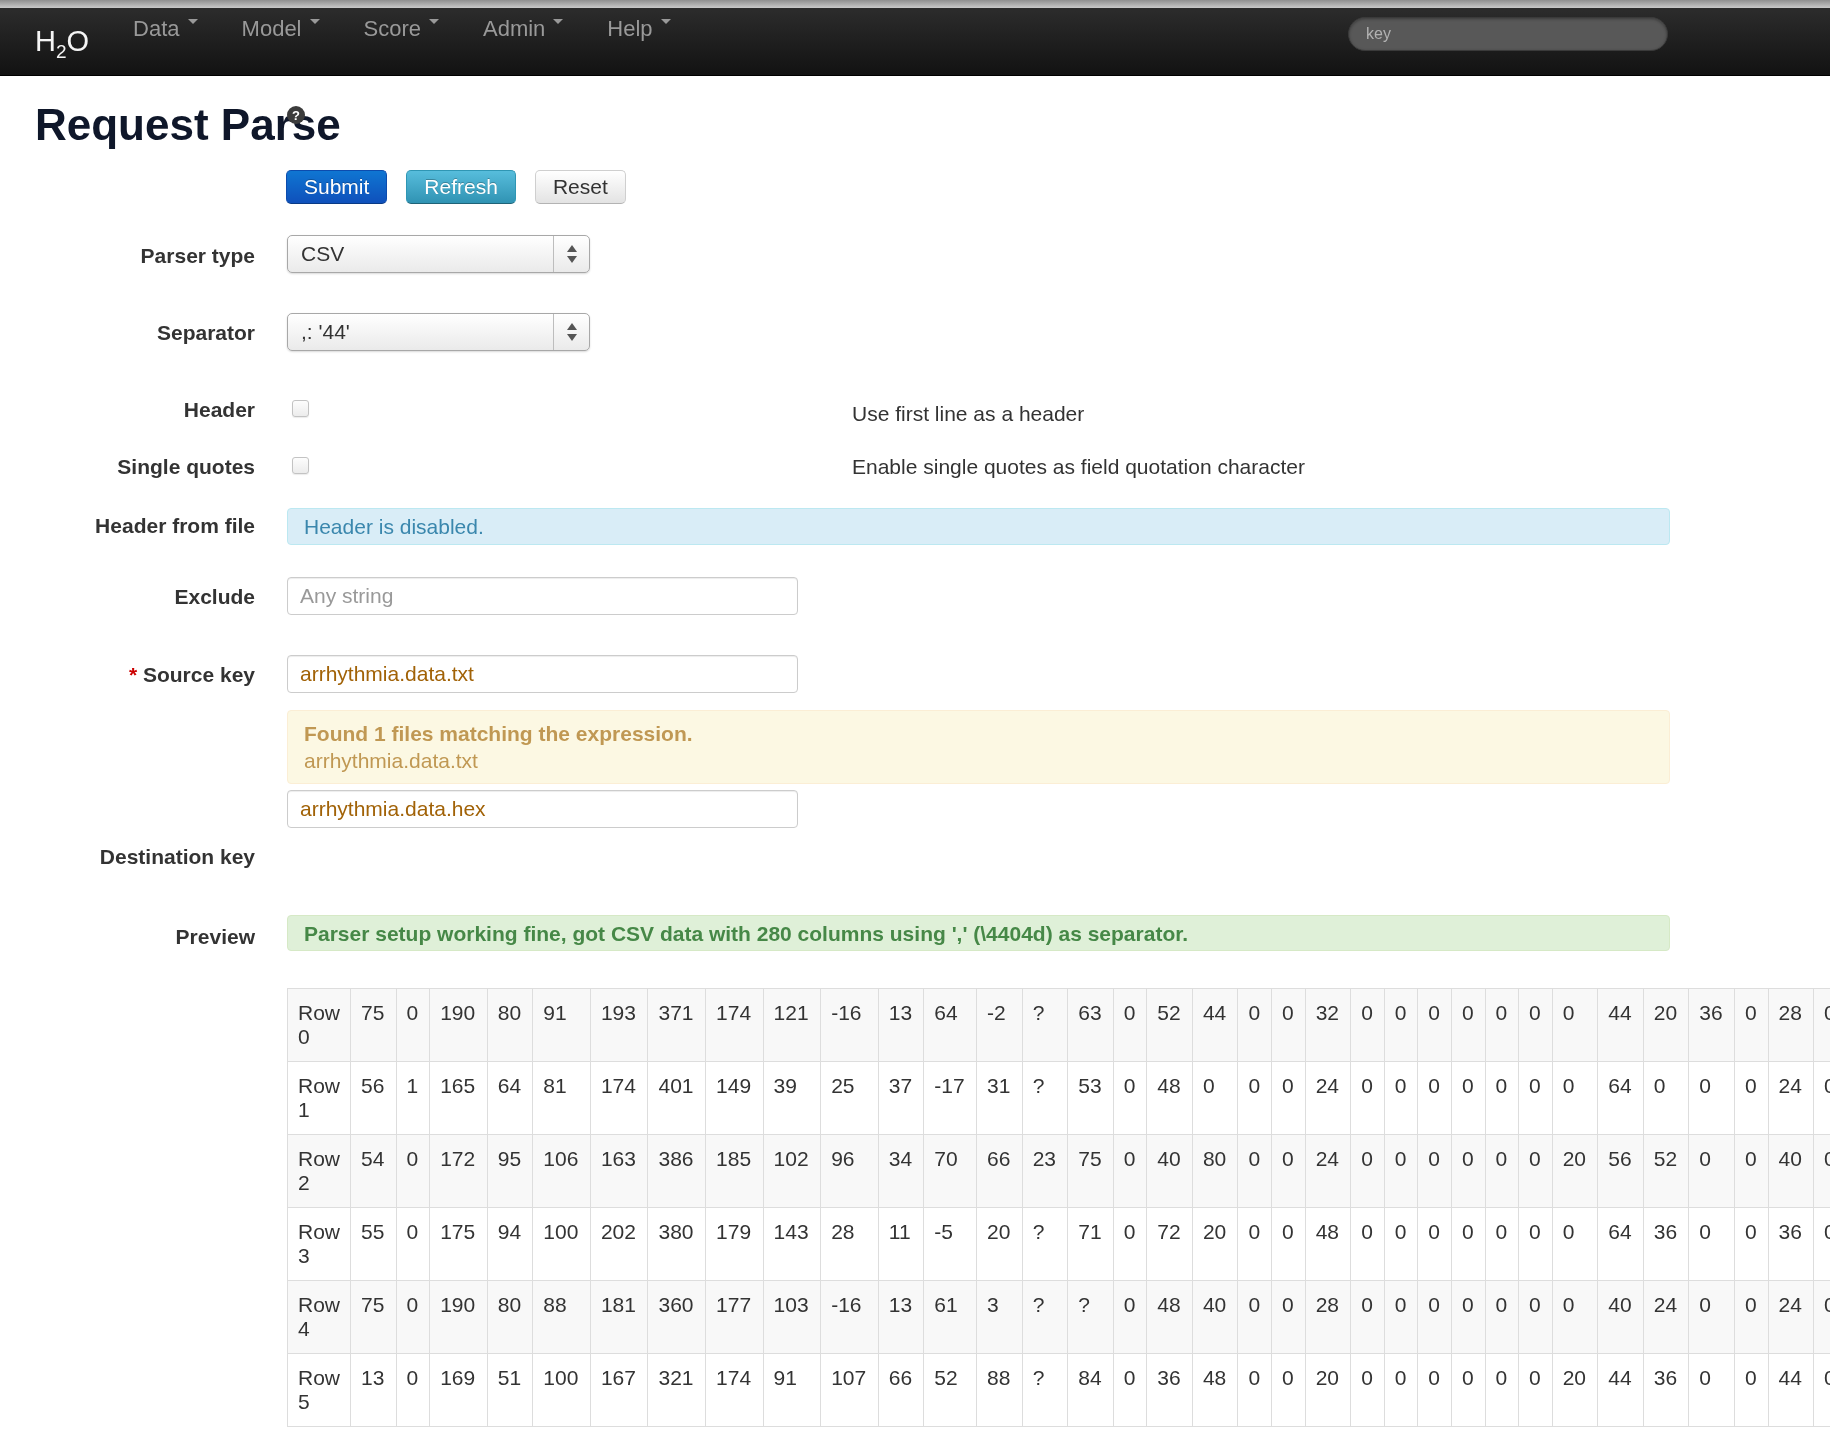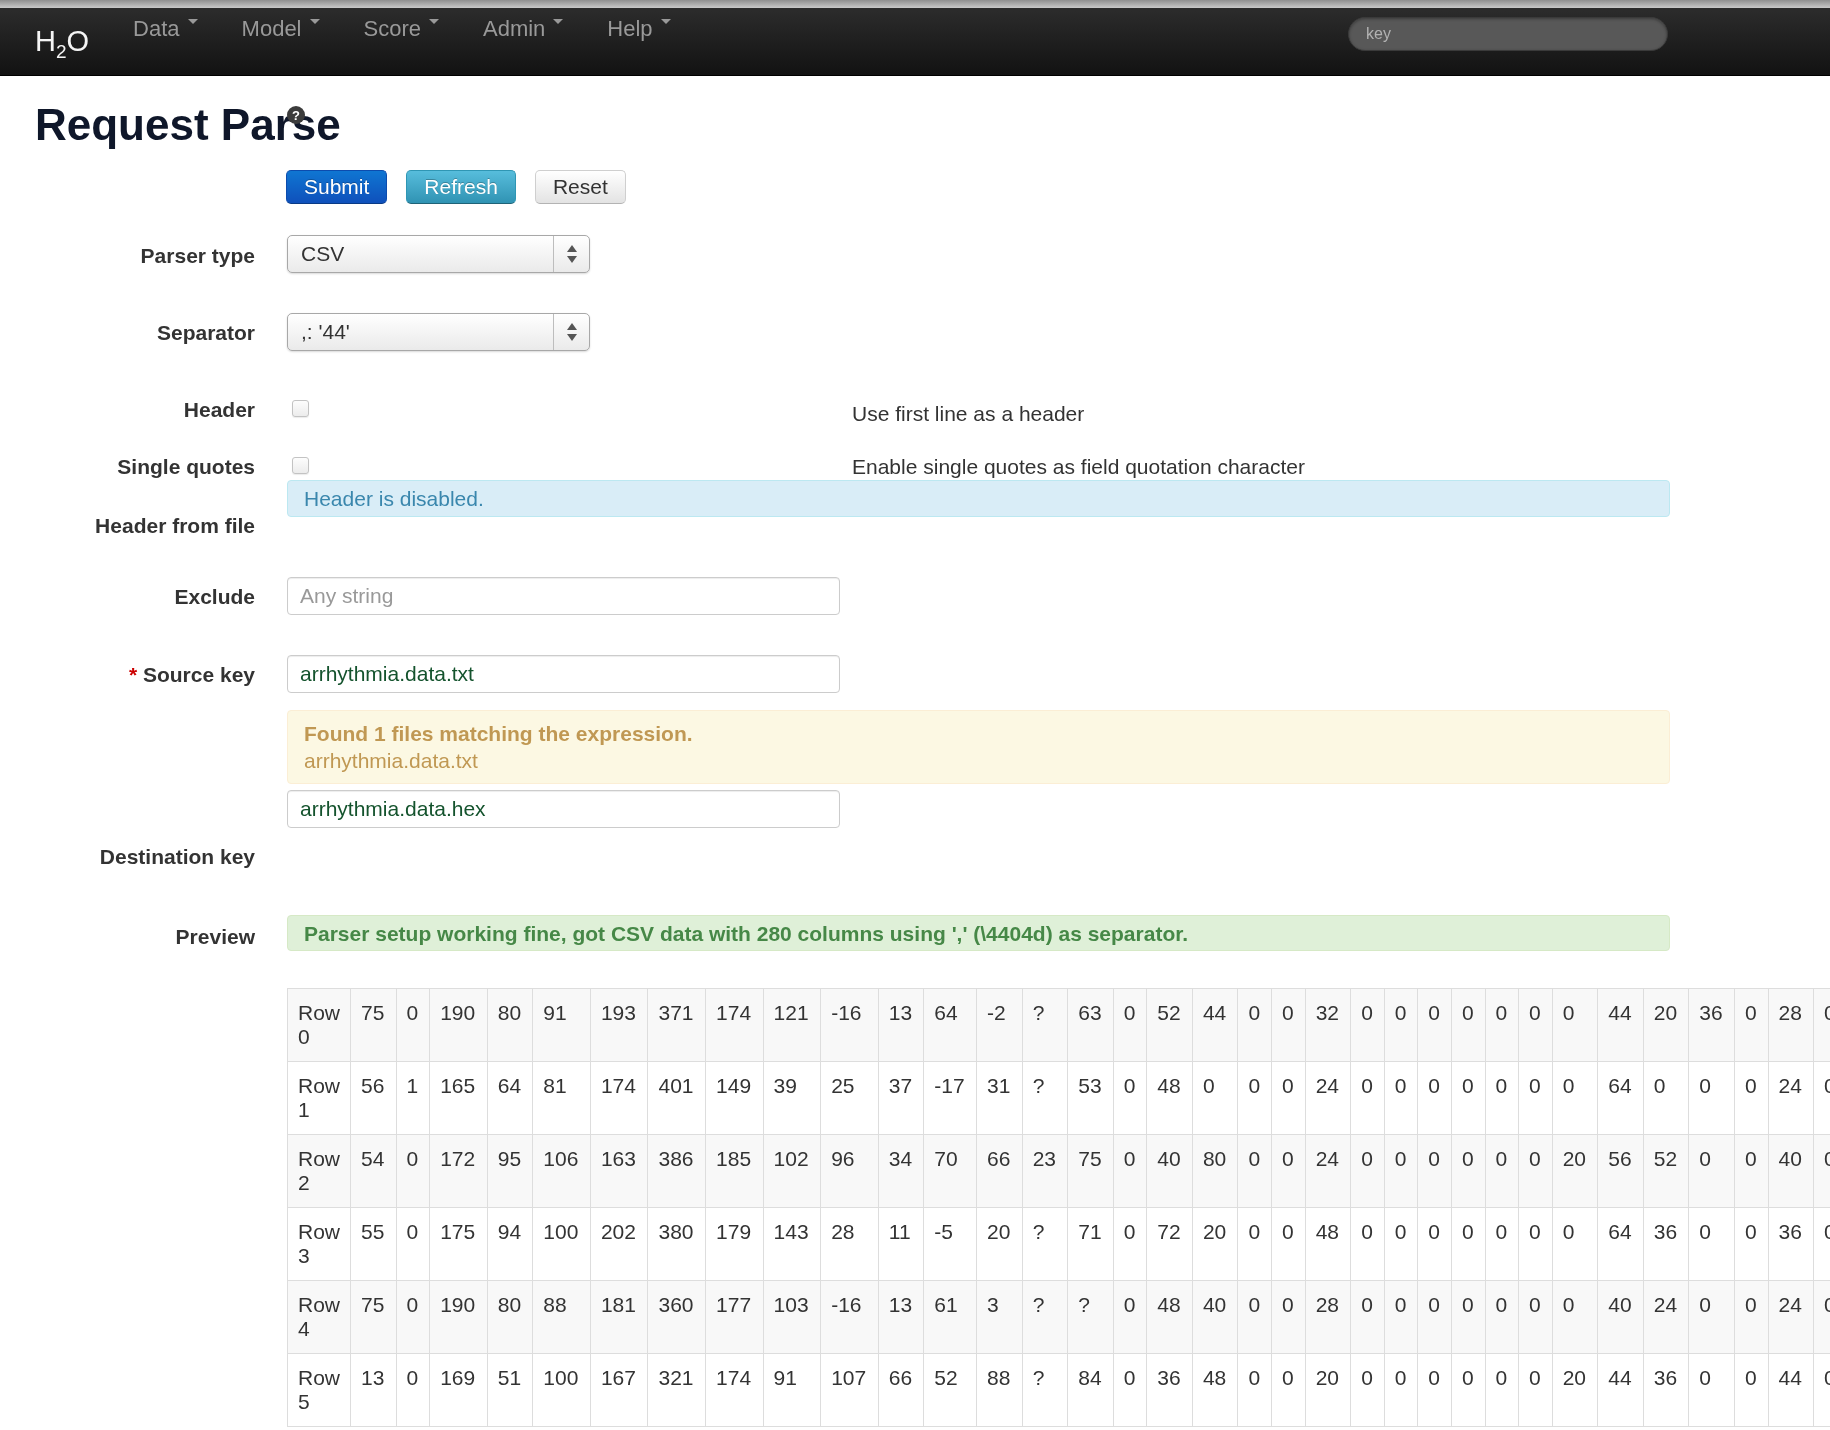--- a/index.html
+++ b/index.html
@@ -63,29 +63,29 @@
   .arr-up { width:0; height:0; border-left:5px solid transparent;
     border-right:5px solid transparent; border-bottom:7px solid #555; }
   .arr-down { width:0; height:0; border-left:5px solid transparent;
     border-right:5px solid transparent; border-top:7px solid #555; }
 
   .checkbox { position:absolute; left:292px; width:17px; height:17px;
     appearance:none; -webkit-appearance:none; border:1px solid #c3c3c3;
     border-radius:3px; background:linear-gradient(#fdfdfd,#ececec);
     box-shadow:0 1px 1px rgba(0,0,0,.08); cursor:pointer; }
 
-  .text-input { position:absolute; left:287px; width:553px; height:38px;
+  .text-input { position:absolute; left:287px; width:511px; height:38px;
     border:1px solid #ccc; border-radius:4px; padding:0 12px; font-size:21px;
-    color:#14532d; box-shadow:inset 0 1px 1px rgba(0,0,0,.075); outline:none;
+    color:#a16207; box-shadow:inset 0 1px 1px rgba(0,0,0,.075); outline:none;
     font-family:"Liberation Sans", sans-serif; }
   .text-input::placeholder { color:#999; }
 
   .alert { position:absolute; left:287px; width:1383px; border-radius:4px;
     font-size:21px; line-height:27px; }
-  .alert-info { top:480px; height:37px; background:#d9edf7;
+  .alert-info { top:508px; height:37px; background:#d9edf7;
     border:1px solid #bce8f1; color:#3a87ad; display:flex; align-items:center;
     padding:0 16px; }
   .alert-warning { top:710px; height:74px; background:#fcf8e3;
     border:1px solid #fbeed5; color:#c09853; padding:9px 16px; }
   .alert-warning .w-title { font-weight:bold; }
   .alert-success { top:915px; height:36px; background:#dff0d8;
     border:1px solid #d6e9c6; color:#468847; padding:3px 16px; font-weight:bold;
     display:flex; align-items:center; }
 
   

